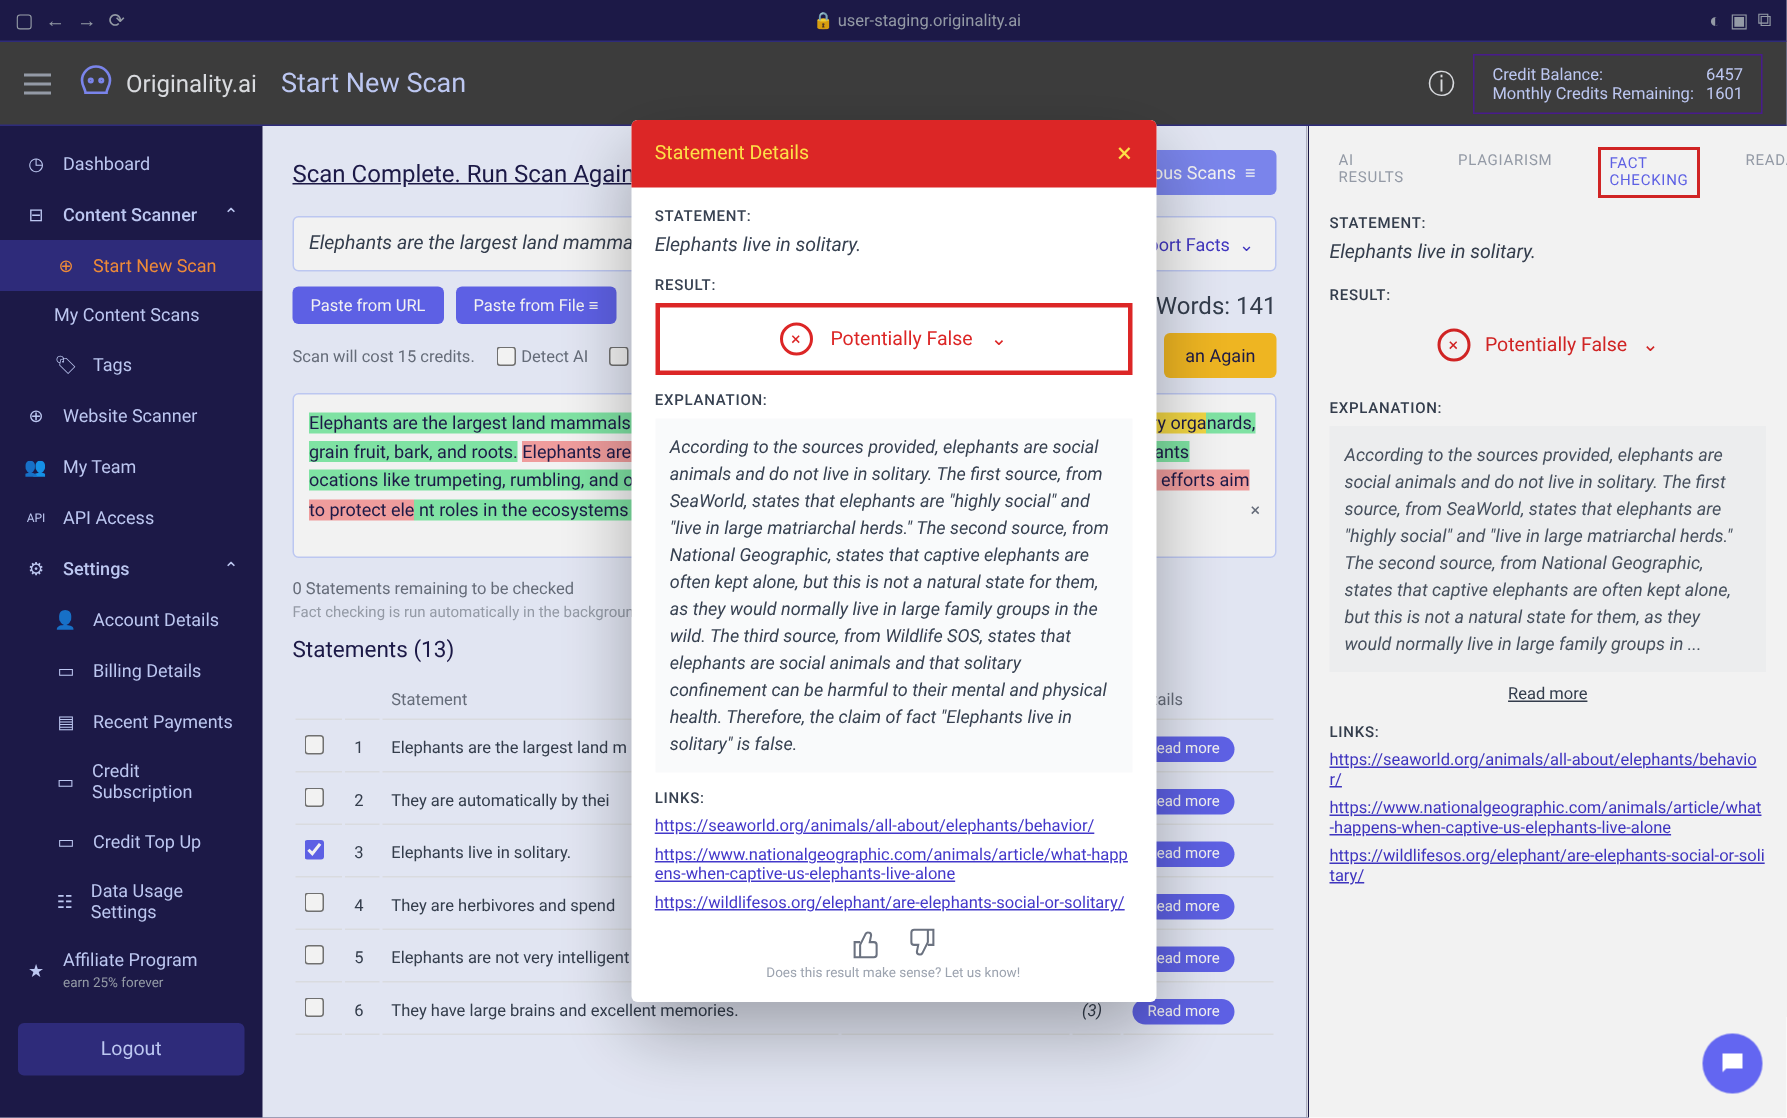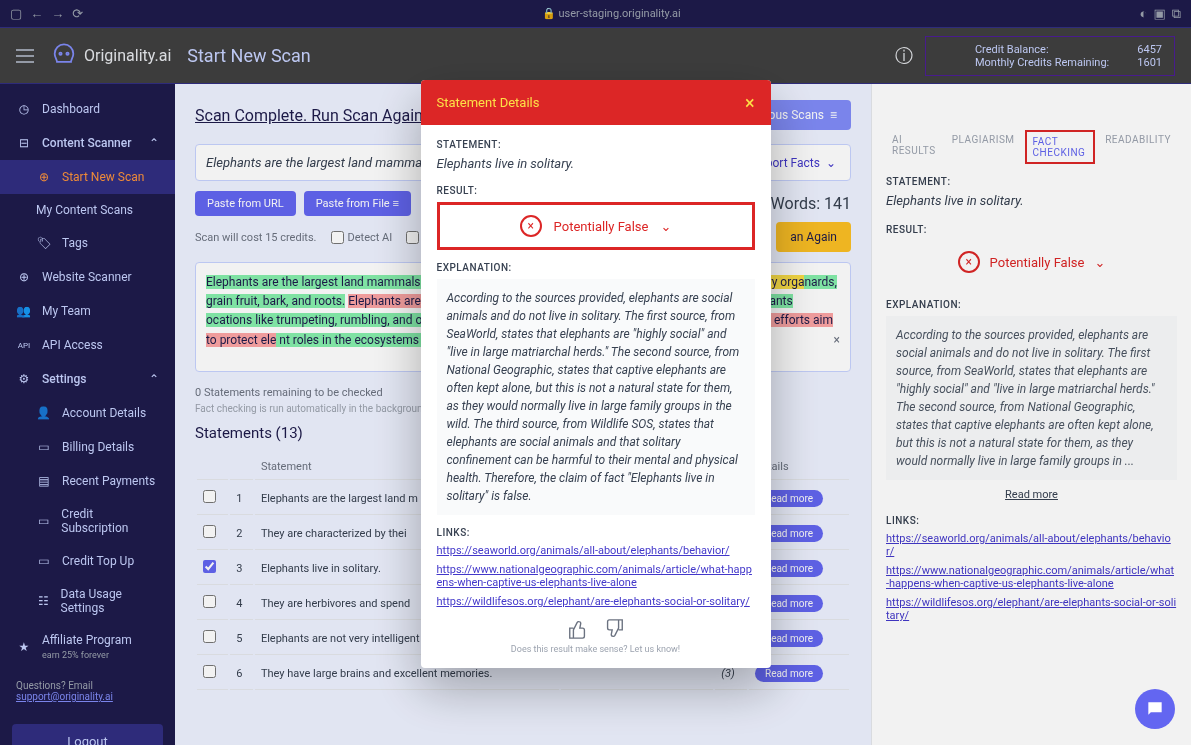--- a/index.html
+++ b/index.html
@@ -9,21 +9,21 @@
 .browser-bar .url{flex:1;text-align:center;font-size:11px;color:#9ca3af;}
 .browser-bar .right-icons{display:flex;gap:6px;}
 .app-header{height:56px;background:#404040;display:flex;align-items:center;padding:0 16px;gap:16px;border-bottom:1px solid #312e81;}
 .menu-icon{width:18px;height:14px;display:flex;flex-direction:column;justify-content:space-between;}
 .menu-icon span{height:2px;background:#9ca3af;}
 .logo{display:flex;align-items:center;gap:6px;color:#e5e7eb;font-size:16px;}
 .logo svg{width:28px;height:28px;stroke:#818cf8;}
 .page-title{font-size:18px;color:#c7d2fe;font-weight:400;}
 .header-right{margin-left:auto;display:flex;align-items:center;gap:12px;}
 .credit-box{border:1px solid #4c1d95;padding:6px 12px;font-size:11px;color:#c7d2fe;}
-.credit-box div{display:flex;justify-content:space-between;gap:28px;margin-left:37px;}
+.credit-box div{display:flex;justify-content:space-between;gap:8px;}
 .layout{display:flex;height:calc(100vh - 84px);}
 .sidebar{width:175px;background:#1e1b4b;padding:8px 0;overflow-y:auto;}
 .sidebar-item{display:flex;align-items:center;gap:10px;padding:9px 16px;color:#c7d2fe;font-size:12px;cursor:pointer;}
 .sidebar-item.active{background:#312e81;color:#fb923c;}
 .sidebar-item .icon{width:16px;height:16px;display:flex;align-items:center;justify-content:center;}
 .sidebar-item.header{font-weight:500;justify-content:space-between;}
 .sidebar-item.indent{padding-left:36px;}
 .logout-btn{margin:12px;padding:10px;background:#312e81;color:#c7d2fe;text-align:center;border-radius:4px;cursor:pointer;font-size:13px;}
 .support{padding:10px 16px;font-size:10px;color:#9ca3af;}
 .support a{color:#818cf8;text-decoration:underline;}
@@ -47,21 +47,21 @@
 .hl-red{background:#fca5a5;}
 .statements-header{font-size:11px;color:#6b7280;margin-bottom:4px;}
 .statements-sub{font-size:10px;color:#9ca3af;margin-bottom:10px;}
 .statements-title{font-size:15px;margin-bottom:10px;}
 .stmt-table{width:100%;font-size:11px;}
 .stmt-table th{text-align:left;padding:6px;color:#6b7280;font-weight:400;border-bottom:1px solid #e5e7eb;}
 .stmt-table td{padding:8px 6px;border-bottom:1px solid #e5e7eb;color:#374151;}
 .read-more-pill{background:#6366f1;color:#fff;padding:3px 10px;border-radius:10px;font-size:10px;cursor:pointer;}
 .result-pill{color:#dc2626;display:flex;align-items:center;gap:4px;font-size:11px;}
 .right-panel{width:320px;background:#fff;padding:14px;border-left:1px solid #e5e7eb;overflow-y:auto;color:#374151;}
-.tabs{display:flex;gap:4px;font-size:10px;color:#9ca3af;margin-bottom:12px;letter-spacing:0.5px;margin-top:32px;}
+.tabs{display:flex;gap:24px;font-size:10px;color:#9ca3af;margin-bottom:12px;letter-spacing:0.5px;}
 .tabs .tab{cursor:pointer;padding:4px 6px;}
 .tabs .tab.active{color:#6366f1;border:2px solid #dc2626;}
 .back-row{display:flex;align-items:center;justify-content:space-between;margin-bottom:12px;}
 .back-link{font-size:11px;color:#6b7280;cursor:pointer;}
 .beta-badge{background:#6366f1;color:#fff;padding:2px 8px;border-radius:10px;font-size:9px;}
 .panel-label{font-size:10px;color:#374151;letter-spacing:0.5px;margin-bottom:6px;font-weight:500;}
 .panel-text{font-style:italic;font-size:13px;color:#374151;margin-bottom:16px;}
 .result-box{display:flex;align-items:center;justify-content:center;gap:10px;padding:10px;margin-bottom:16px;color:#dc2626;}
 .circle-x{width:22px;height:22px;border:2px solid #dc2626;border-radius:50%;display:flex;align-items:center;justify-content:center;font-size:12px;}
 .explanation-box{background:#f9fafb;padding:10px;font-size:12px;font-style:italic;color:#4b5563;line-height:1.5;margin-bottom:8px;}
@@ -196,21 +196,20 @@
         <span>Credit Top Up</span>
       </div>
     <div class="sidebar-item indent">
         <span class="icon">☷</span>
         <span>Data Usage Settings</span>
       </div>
     <div class="sidebar-item">
         <span class="icon">★</span>
         <span><span>Affiliate Program</span><br><span style="font-size:9px;color:#9ca3af;">earn 25% forever</span></span>
       </div>
-    <div class="support"><span>Questions? Email </span><a>support@originality.ai</a></div>
     <div class="logout-btn">Logout</div>
   </div>
 
   <div class="main">
     <div class="scan-header">
       <div class="scan-title">Scan Complete. Run Scan Again?</div>
       <div class="scan-buttons">
         <button class="btn btn-primary">
             <span>Start New Scan</span> 
             <span>+</span>
@@ -266,21 +265,21 @@
             <td><input type="checkbox" style=""></td>
   <td>1</td>
             <td>Elephants are the largest land m</td>
   <td></td>
   <td style="font-style:italic;"></td>
   <td><span class="read-more-pill">Read more</span></td>
           </tr>
           <tr>
             <td><input type="checkbox" style=""></td>
   <td>2</td>
-            <td>They are characterized by thei</td>
+            <td>They are automatically by thei</td>
   <td></td>
   <td style="font-style:italic;"></td>
   <td><span class="read-more-pill">Read more</span></td>
           </tr>
           <tr>
             <td><input type="checkbox" checked="" style=""></td>
   <td>3</td>
             <td>Elephants live in solitary.</td>
   <td></td>
   <td style="font-style:italic;"></td>

